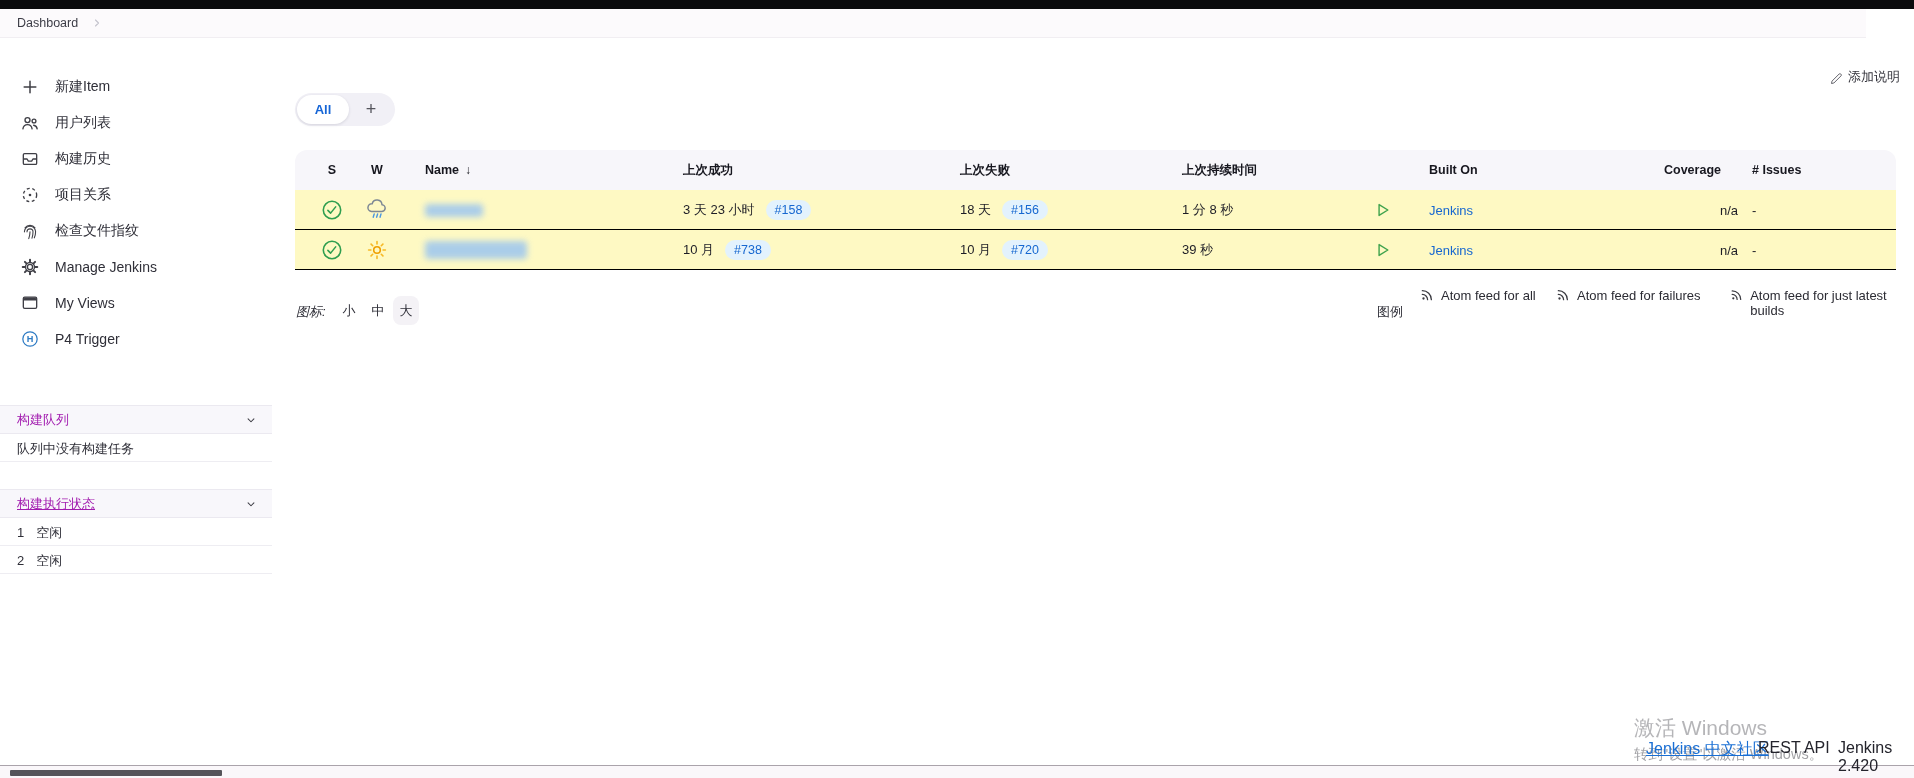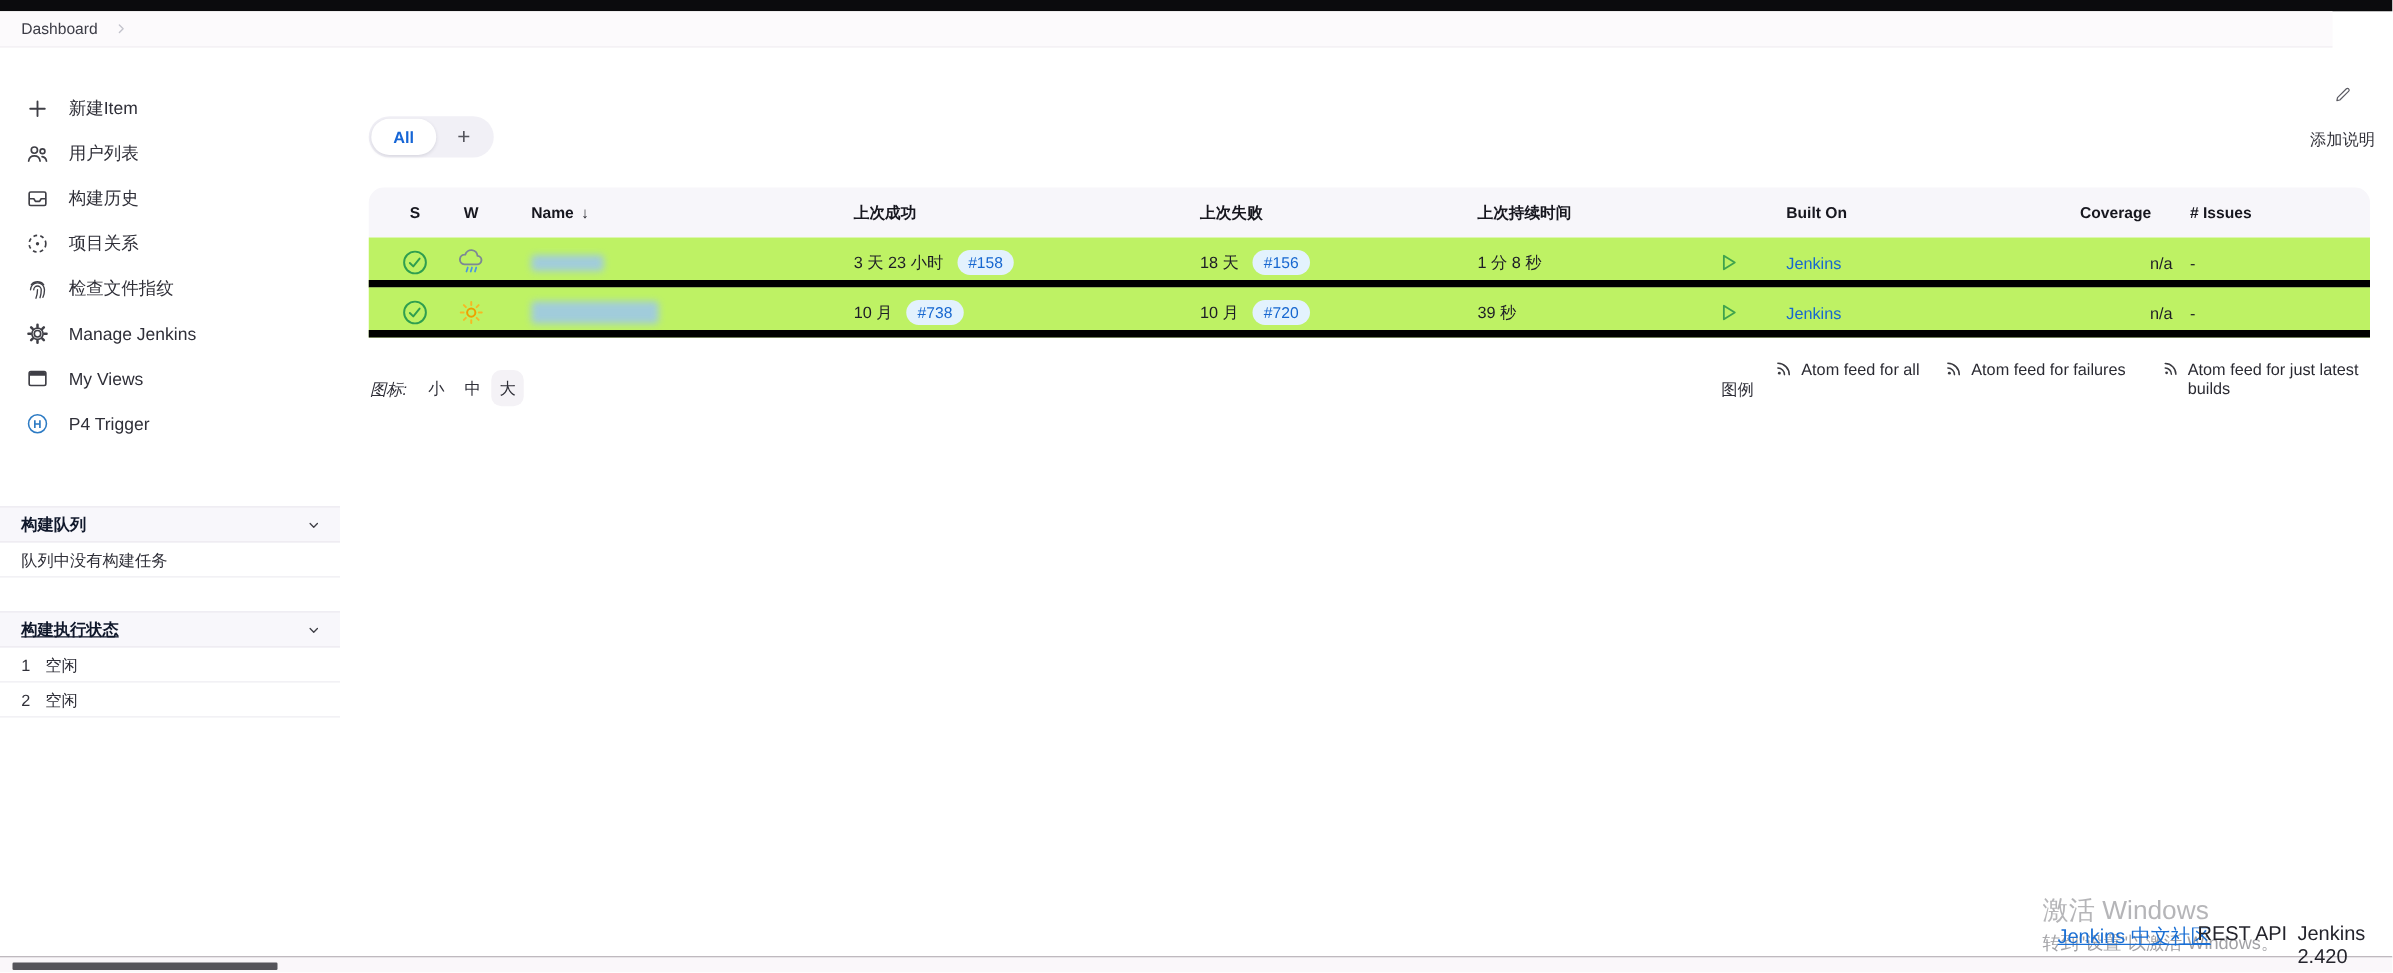--- a/index.html
+++ b/index.html
@@ -20,44 +20,44 @@
   
   .side-nav { left:0; top:69px; width:272px; }
   .side-item { display:flex; align-items:center; height:36px; padding-left:20px; gap:15px;
     font-size:14px; color:#2f2f38; cursor:pointer; }
   .side-item svg { flex:0 0 auto; }
 
   .panel-head { left:0; width:272px; height:29px; background:#f8f7fb;
     border-top:1px solid #ebe9f0; border-bottom:1px solid #ebe9f0;
     display:flex; align-items:center; justify-content:space-between;
     padding:0 14px 0 17px; cursor:pointer; }
-  .panel-head .ph-title { font-size:13px; font-weight:bold; color:#0f172a; }
+  .panel-head .ph-title { font-size:13px; font-weight:normal; color:#a21caf; }
   .panel-head.linked .ph-title { text-decoration:underline; }
   .panel-row { left:0; width:272px; height:27px; line-height:27px; padding-left:17px;
     font-size:13px; color:#2f2f38; border-bottom:1px solid #eeedf2; background:#fff; }
   .exec-row { display:flex; gap:12px; }
 
   
-  .add-desc { top:68px; right:14px; display:flex; align-items:center; gap:20px;
-    font-size:13px; color:#33333b; cursor:pointer;flex-direction:column; }
+  .add-desc { top:68px; right:14px; display:flex; align-items:flex-end; gap:4px;
+    font-size:13px; color:#33333b; cursor:pointer; }
 
   
   .tabs { left:295px; top:93px; width:100px; height:33px; background:#f1f0f6;
     border-radius:17px; display:flex; align-items:center; padding:2px; }
   .tab-active { width:52px; height:29px; background:#ffffff; border-radius:15px;
     display:flex; align-items:center; justify-content:center;
     color:#1565d6; font-weight:bold; font-size:13px; cursor:pointer;
     box-shadow:0 1px 3px rgba(40,40,70,.14); }
   .tab-add { flex:1; text-align:center; color:#54545c; font-size:18px; font-weight:400; cursor:pointer; }
 
   
   .job-table { left:295px; top:150px; width:1601px; }
   .t-head { position:relative; height:40px; background:#f7f6fa; border-radius:12px 12px 0 0; }
   .t-head .cell { font-weight:bold; font-size:12.5px; color:#17171f; }
-  .t-row { position:relative; height:40px; background:#bef264; border-bottom:6px solid #000000; }
+  .t-row { position:relative; height:40px; background:#fef9c3; border-bottom:1px solid #000000; }
   .cell { position:absolute; top:0; height:40px; display:flex; align-items:center; font-size:13px; color:#1d1d26; }
   .c-s { left:26px; width:22px; justify-content:center; }
   .c-w { left:70px; width:24px; justify-content:center; }
   .c-name { left:130px; }
   .c-success { left:388px; gap:11px; }
   .c-failure { left:665px; gap:11px; }
   .c-duration { left:887px; }
   .c-play { left:1076px; width:22px; justify-content:center; cursor:pointer; }
   .c-builton { left:1134px; }
   .c-coverage { left:1425px; }

